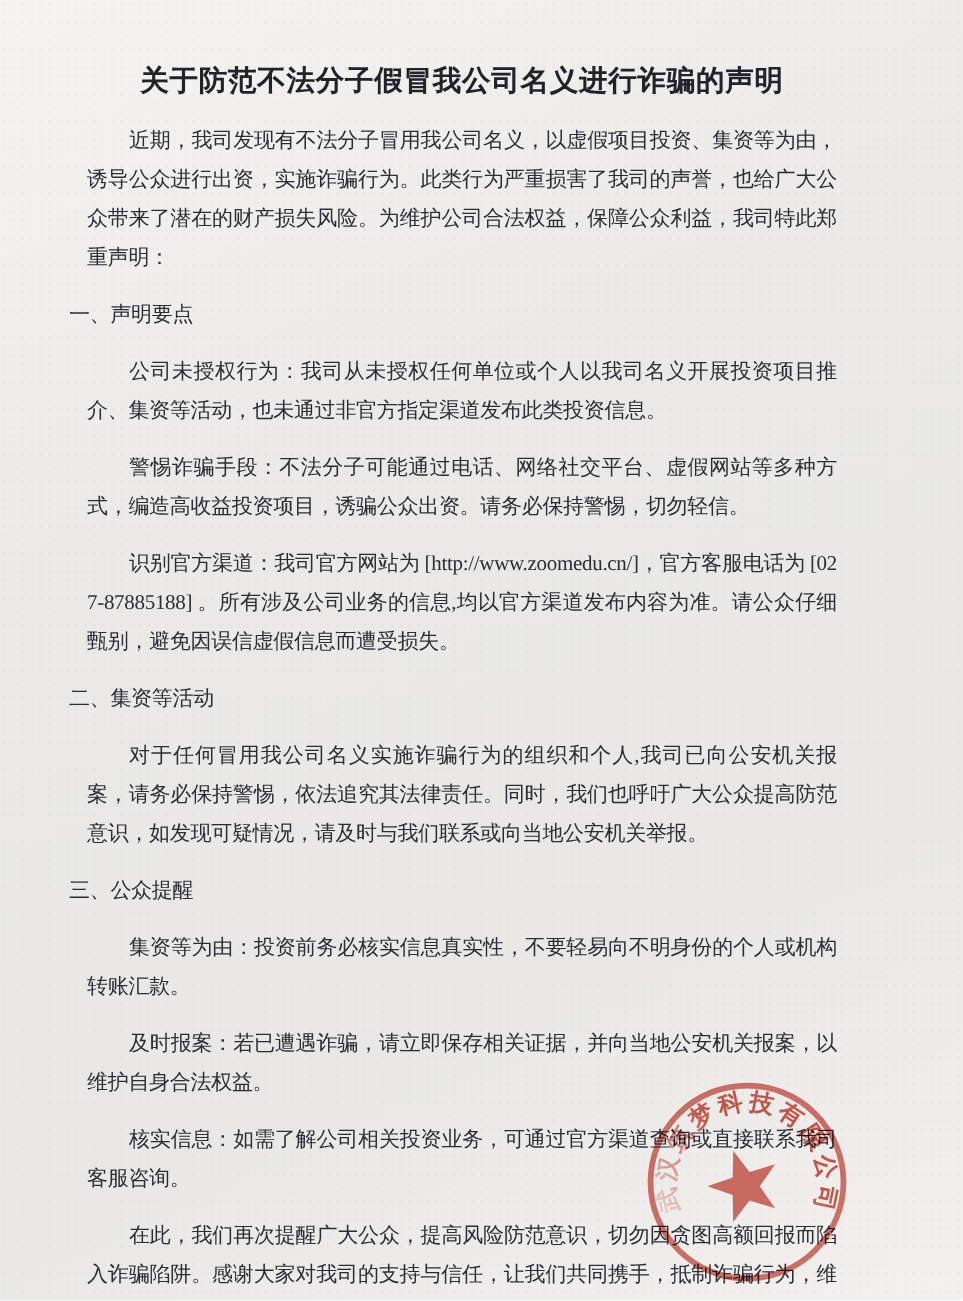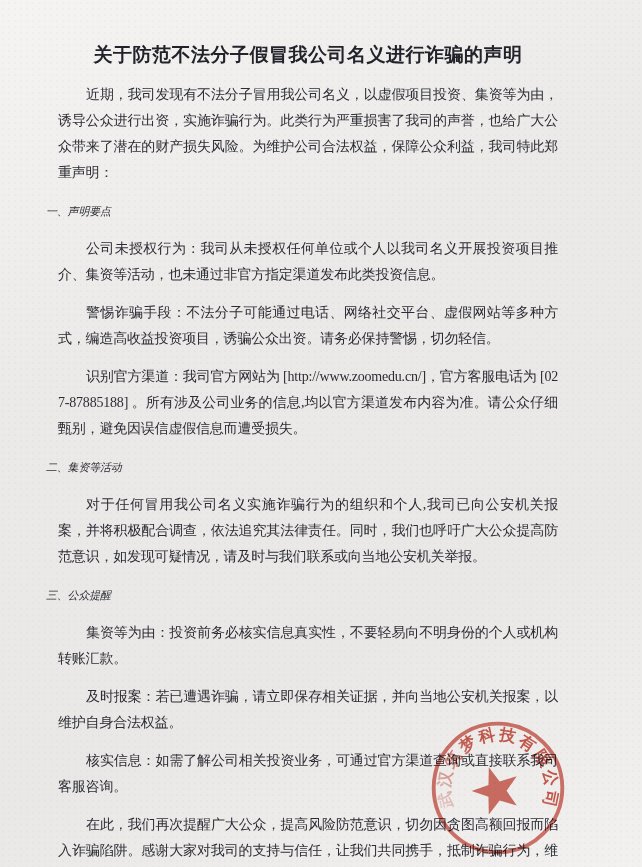--- a/index.html
+++ b/index.html
@@ -23,22 +23,22 @@
     font-size:19px; font-weight:bold; color:#22222b;
     text-align:center; line-height:30px;
     margin:0 0 12px 0; letter-spacing:0.5px;
   }
   .para {
     margin:12px; font-size:14px; line-height:26px;
     text-align:justify; text-indent:2em;
     letter-spacing:-0.2px; word-break:break-all;
   }
   .sec-heading {
-    margin:0; font-size:11px; line-height:26px;
-    text-indent:0; letter-spacing:-0.2px;font-style:italic;
+    margin:0; font-size:14px; line-height:26px;
+    text-indent:0; letter-spacing:-0.2px;
   }
   .signature { text-align:right; padding-right:18px; margin-top:2px; }
   .signature .sig-line { font-size:14px; line-height:27px; letter-spacing:0.5px; }
   .seal {
     position:absolute; left:426px; top:716px;
     width:144px; height:144px;
     mix-blend-mode:multiply; opacity:0.88;
     z-index:2;
   }
 </style>
@@ -51,21 +51,21 @@
     <h1 class="doc-title">关于防范不法分子假冒我公司名义进行诈骗的声明</h1>
 
     <p class="para">近期，我司发现有不法分子冒用我公司名义，以虚假项目投资、集资等为由，诱导公众进行出资，实施诈骗行为。此类行为严重损害了我司的声誉，也给广大公众带来了潜在的财产损失风险。为维护公司合法权益，保障公众利益，我司特此郑重声明：</p>
 
     <p class="sec-heading">一、声明要点</p>
     <p class="para">公司未授权行为：我司从未授权任何单位或个人以我司名义开展投资项目推介、集资等活动，也未通过非官方指定渠道发布此类投资信息。</p>
     <p class="para">警惕诈骗手段：不法分子可能通过电话、网络社交平台、虚假网站等多种方式，编造高收益投资项目，诱骗公众出资。请务必保持警惕，切勿轻信。</p>
     <p class="para">识别官方渠道：我司官方网站为 [http://www.zoomedu.cn/]，官方客服电话为 [027-87885188] 。所有涉及公司业务的信息,均以官方渠道发布内容为准。请公众仔细甄别，避免因误信虚假信息而遭受损失。</p>
 
     <p class="sec-heading">二、集资等活动</p>
-    <p class="para">对于任何冒用我公司名义实施诈骗行为的组织和个人,我司已向公安机关报案，并将积极配合调查，依法追究其法律责任。同时，我们也呼吁广大公众提高防范意识，如发现可疑情况，请及时与我们联系或向当地公安机关举报。</p>
+    <p class="para">对于任何冒用我公司名义实施诈骗行为的组织和个人,我司已向公安机关报案，请务必保持警惕，依法追究其法律责任。同时，我们也呼吁广大公众提高防范意识，如发现可疑情况，请及时与我们联系或向当地公安机关举报。</p>
 
     <p class="sec-heading">三、公众提醒</p>
     <p class="para">集资等为由：投资前务必核实信息真实性，不要轻易向不明身份的个人或机构转账汇款。</p>
     <p class="para">及时报案：若已遭遇诈骗，请立即保存相关证据，并向当地公安机关报案，以维护自身合法权益。</p>
     <p class="para">核实信息：如需了解公司相关投资业务，可通过官方渠道查询或直接联系我司客服咨询。</p>
 
     <p class="para">在此，我们再次提醒广大公众，提高风险防范意识，切勿因贪图高额回报而陷入诈骗陷阱。感谢大家对我司的支持与信任，让我们共同携手，抵制诈骗行为，维护良好的市场秩序。</p>
 
     <div class="signature">
       <div class="sig-line">武汉筑梦科技有限公司</div>

